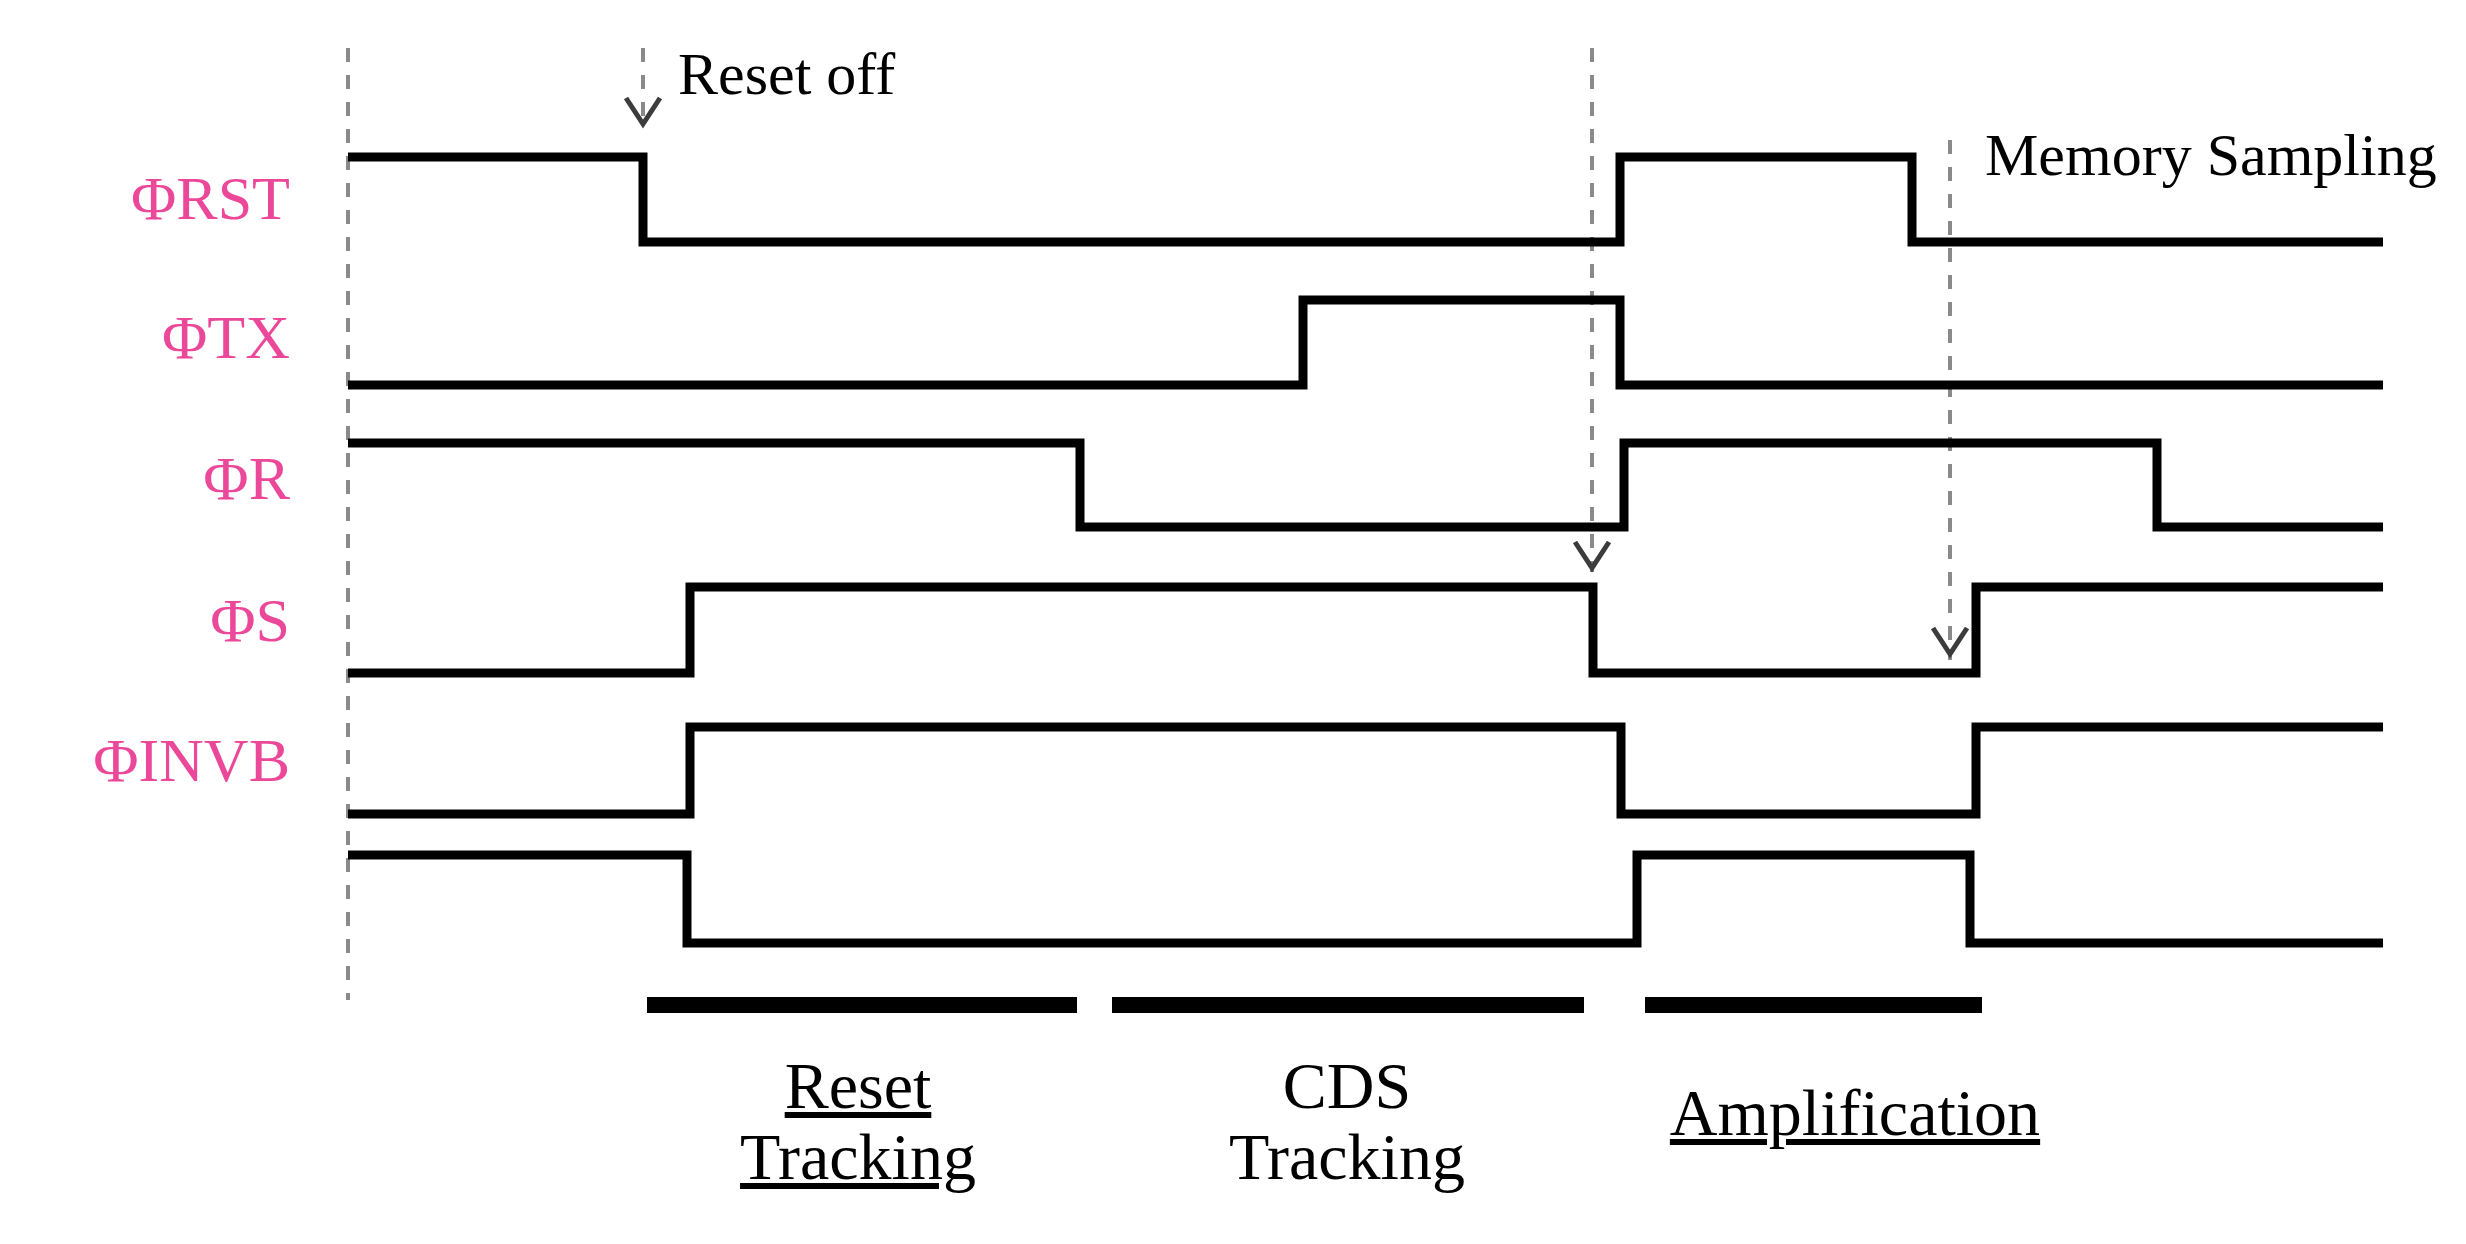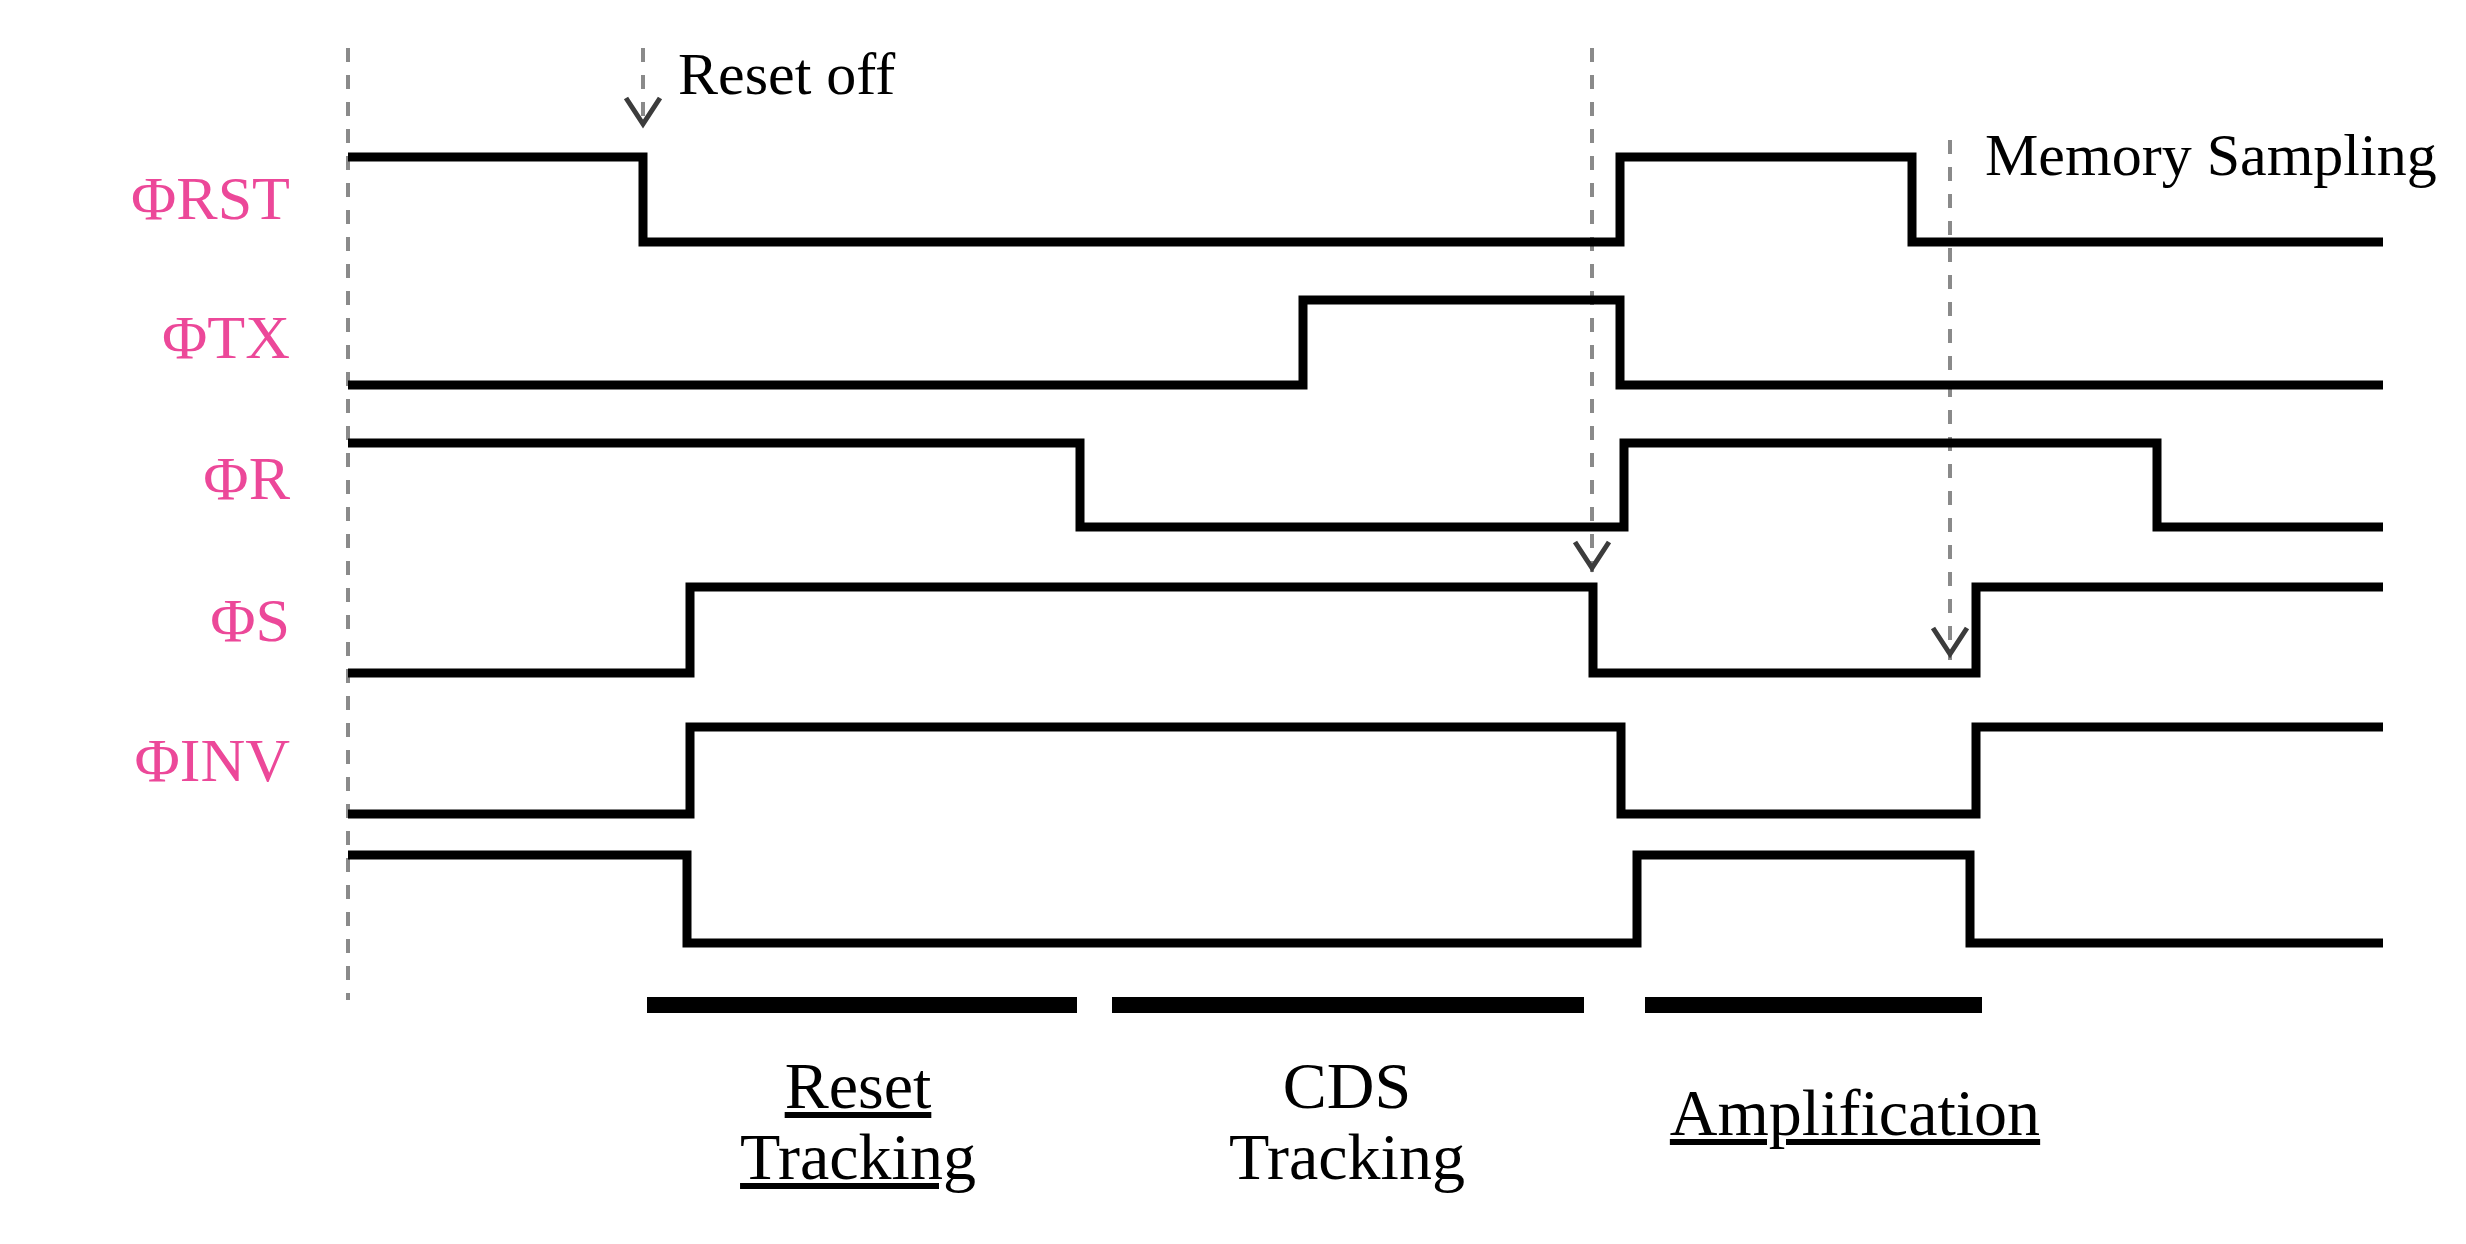--- a/index.html
+++ b/index.html
@@ -69,19 +69,19 @@
       <rect x="647" y="997" width="430" height="16" fill="#000000"></rect>
       <rect x="1112" y="997" width="472" height="16" fill="#000000"></rect>
       <rect x="1645" y="997" width="337" height="16" fill="#000000"></rect>
     </svg>
 <div class="annot" style="left: 678px; top: 74px;">Reset off</div>
     <div class="annot" style="left: 1985px; top: 155px;">Memory Sampling</div>
     <div class="sig-label" style="right: 2176px; top: 198px;">ΦRST</div>
     <div class="sig-label" style="right: 2176px; top: 337px;">ΦTX</div>
     <div class="sig-label" style="right: 2176px; top: 478px; margin-left: 42px;">ΦR</div>
     <div class="sig-label" style="right: 2176px; top: 620px;">ΦS</div>
-    <div class="sig-label" style="right: 2176px; top: 760px;">ΦINV</div>
+    <div class="sig-label" style="right: 2176px; top: 760px;">ΦINVB</div>
     <div class="phase-label" style="left: 858px; top: 1050px; text-decoration: underline;">Reset
 Tracking</div>
     <div class="phase-label" style="left: 1347px; top: 1050px;">CDS
 Tracking</div>
     <div class="phase-label" style="left: 1855px; top: 1077px; text-decoration: underline;">Amplification</div>
   </div>
 
 </body></html>

